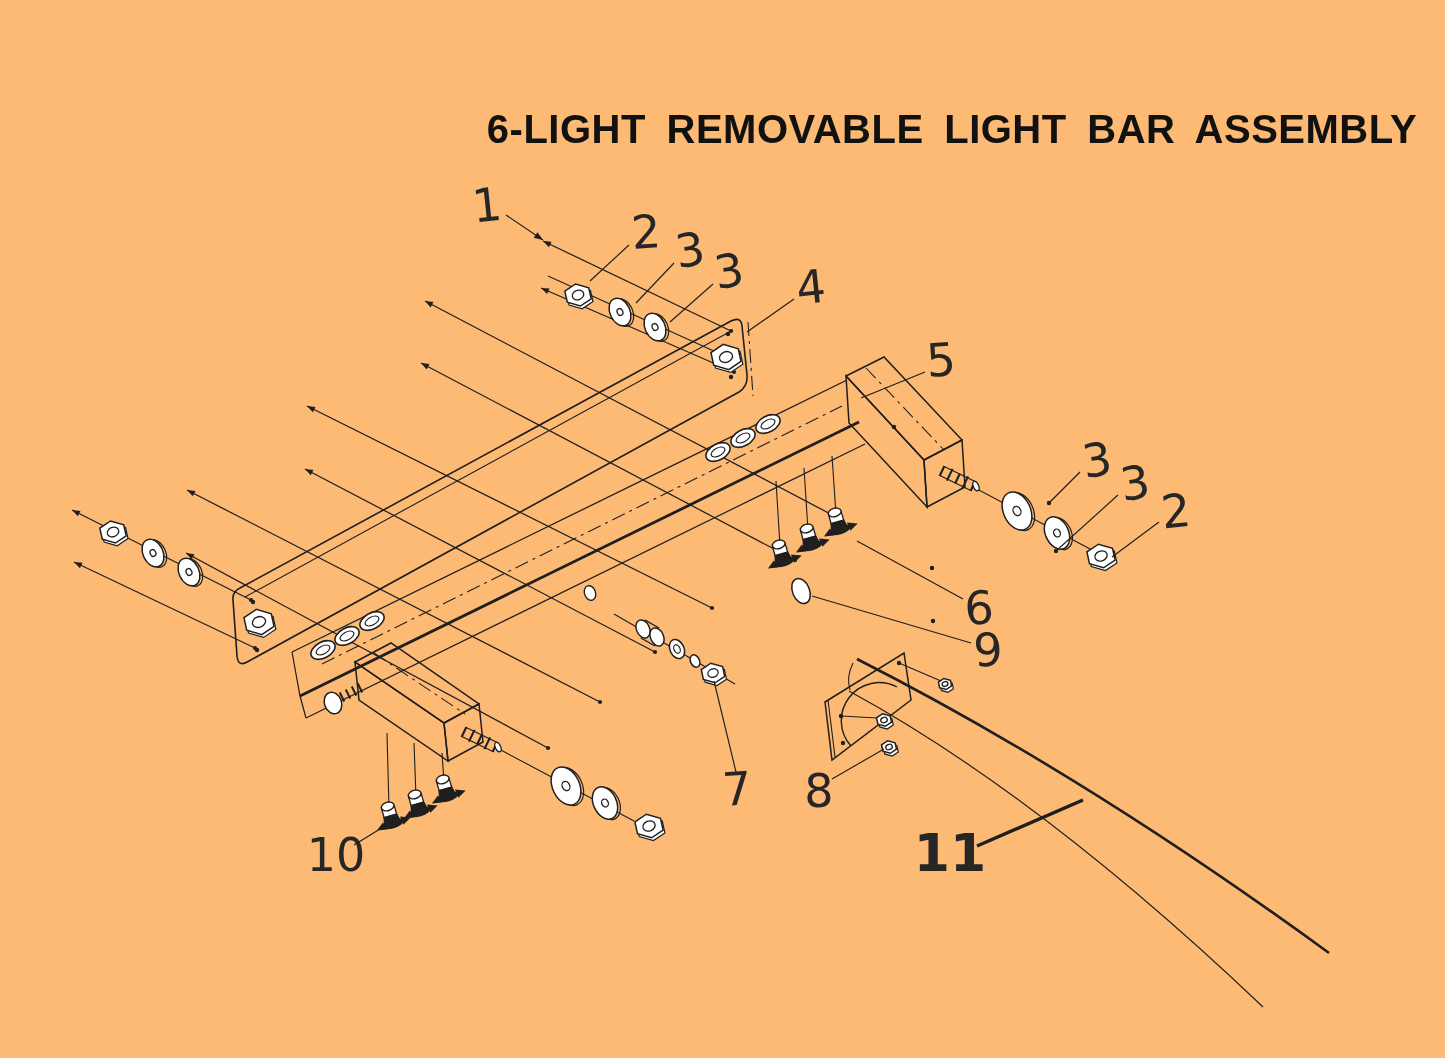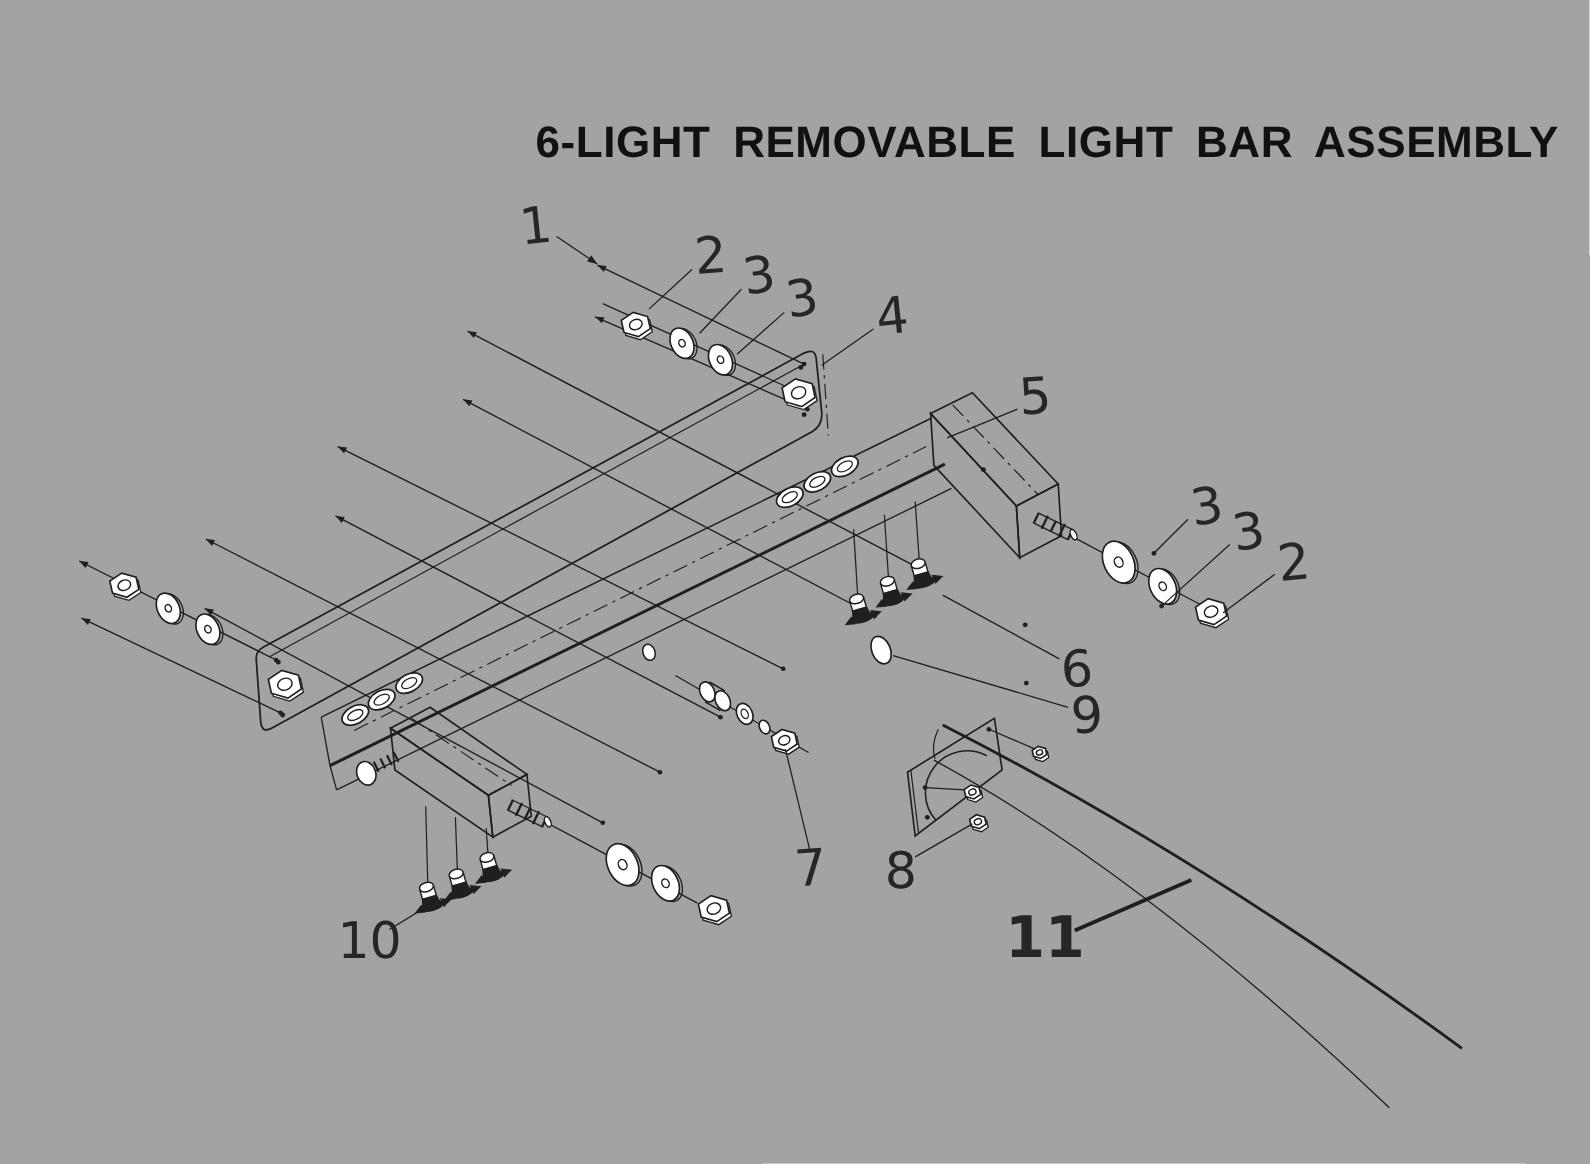--- a/index.html
+++ b/index.html
@@ -1,16 +1,16 @@
 <!DOCTYPE html>
 <html><head>
 <meta charset="utf-8">
 <style>
   html,body{margin:0;padding:0;background:#ffffff;}
-  .page{position:relative;width:1445px;height:1058px;background:#a3a3a3;overflow:hidden;}
+  .page{position:relative;width:1445px;height:1058px;background:#fdba74;overflow:hidden;}
   svg{position:absolute;left:0;top:0;}
   .title{font-family:"Liberation Sans",sans-serif;font-weight:bold;font-size:40px;
          letter-spacing:.5px;word-spacing:9px;fill:#111;}
   .callout{font-family:"DejaVu Sans",sans-serif;fill:#262626;}
   .ln{stroke:#1f1f1f;fill:none;}
 </style>
 </head>
 <body>
 
 <div class="page">

